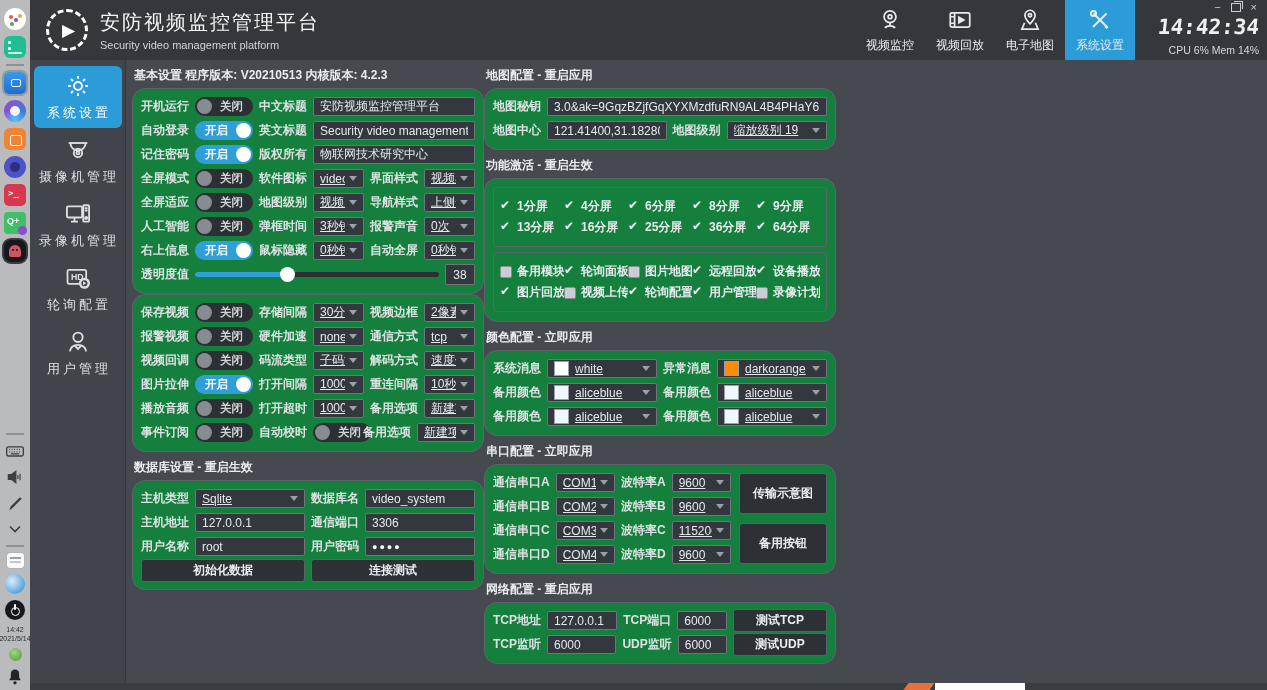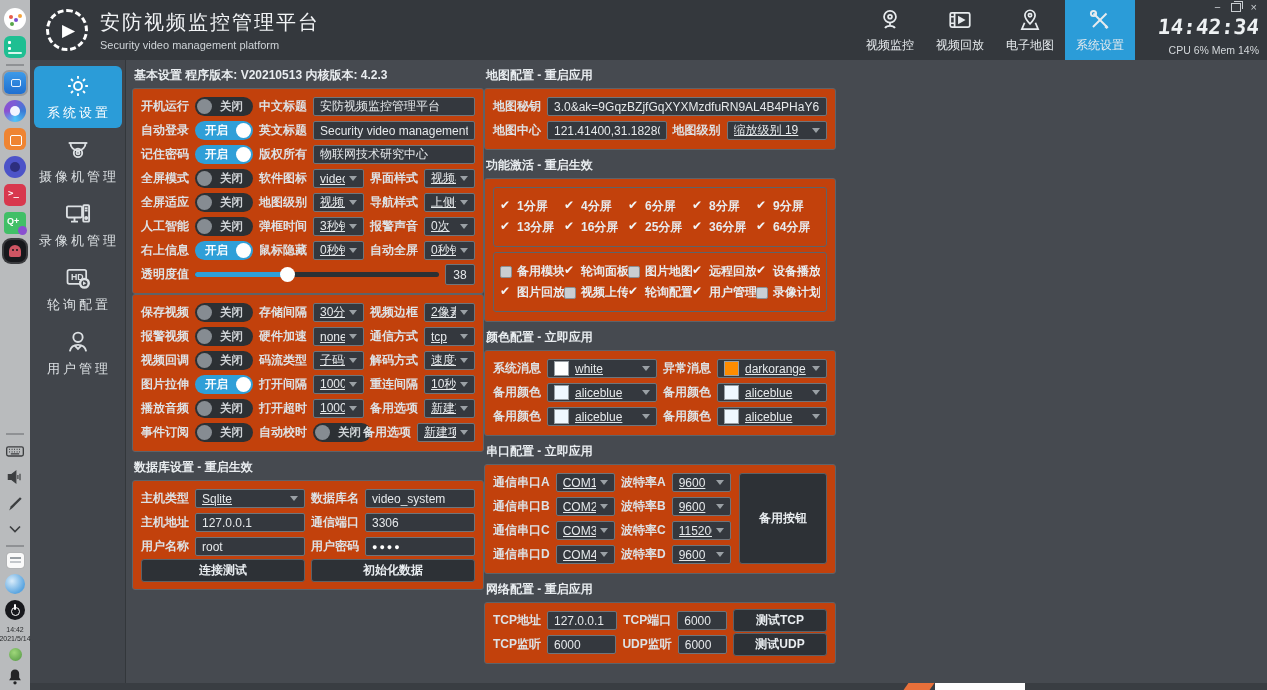--- a/index.html
+++ b/index.html
@@ -80,21 +80,21 @@
   .side-item{width:88px;margin:0 auto 2px auto;height:62px;border-radius:6px;display:flex;flex-direction:column;
              align-items:center;justify-content:center;gap:4px;color:#dce0e3;cursor:pointer;}
   .side-item.active{background:#2b9cd8;color:#fff;}
   .side-item svg{width:28px;height:28px;}
   .side-lbl{font-size:13px;letter-spacing:3px;white-space:nowrap;margin-left:3px;}
   .main{flex:1;position:relative;padding:0 0 0 6px;box-sizing:border-box;}
   .cols{display:flex;gap:0;}
   .col{width:352px;flex:none;}
   
   .panel-title{font-size:12px;font-weight:bold;color:#e9edf0;margin:7px 2px 4px 2px;white-space:nowrap;}
-  .groupbox{border:1px solid #5e6369;border-radius:3px;background:#c2410c;padding:3px 8px 4px 8px;}
+  .groupbox{border:1px solid #5e6369;border-radius:13px;background:#15803d;padding:3px 8px 4px 8px;}
   .frow{display:flex;align-items:center;gap:6px;margin:5px 0;height:19px;}
   .lbl{color:#dde1e4;font-weight:bold;white-space:nowrap;flex:none;}
   .tin{background:#34383e;border:1px solid #70757b;border-radius:2px;color:#e6e9eb;font-size:12px;
        padding:0 6px;height:19px;box-sizing:border-box;font-family:"Liberation Sans","DejaVu Sans",sans-serif;min-width:0;}
   .tin.dots{color:#fff;font-size:9px;letter-spacing:2px;}
   .sel{background:#34383e;border:1px solid #70757b;border-radius:2px;height:19px;box-sizing:border-box;
        display:flex;align-items:center;padding:0 6px;cursor:pointer;min-width:0;text-decoration:underline;}
   .sel-txt{flex:1;overflow:hidden;white-space:nowrap;color:#e6e9eb;}
   .arrow{flex:none;width:0;height:0;border-left:4px solid transparent;border-right:4px solid transparent;
          border-top:5px solid #9aa0a5;margin-left:4px;}
@@ -521,22 +521,22 @@
                 <span class="lbl">通信端口</span>
                 <input class="tin" value="3306" style="flex: 1 1 0px;">
               </div>
               <div class="frow">
                 <span class="lbl">用户名称</span>
                 <input class="tin" value="root" style="flex: 1 1 0px;">
                 <span class="lbl">用户密码</span>
                 <input class="tin dots" value="●●●●" style="flex: 1 1 0px;">
               </div>
               <div class="frow">
+                <div class="btn" style="flex: 1 1 0px;">初始化数据</div>
                 <div class="btn" style="flex: 1 1 0px;">连接测试</div>
-                <div class="btn" style="flex: 1 1 0px;">初始化数据</div>
               </div>
             </div>
           </div>
         <div class="col" id="col-right">
             <div class="panel-title">地图配置 - 重启应用</div>
             <div class="groupbox">
               <div class="frow">
                 <span class="lbl">地图秘钥</span>
                 <input class="tin" value="3.0&amp;ak=9GqzBZjfGqXYXMzdfuRN9AL4B4PHaY6R" style="flex: 1 1 0px;">
               </div>
@@ -736,20 +736,21 @@
                     <span class="arrow"></span>
                   </div>
                   <span class="lbl">波特率D</span>
                   <div class="sel" style="flex: 1 1 0px;">
                     <span class="sel-txt">9600</span>
                     <span class="arrow"></span>
                   </div>
                 </div>
               </div>
               <div class="side-col">
+                <div class="btn">传输示意图</div>
                 <div class="btn">备用按钮</div>
               </div>
             </div>
             <div class="panel-title">网络配置 - 重启应用</div>
             <div class="groupbox">
               <div class="frow">
                 <span class="lbl">TCP地址</span>
                 <input class="tin" value="127.0.0.1" style="flex: 1.1 1 0px;">
                 <span class="lbl">TCP端口</span>
                 <input class="tin" value="6000" style="flex: 0.7 1 0px;">

